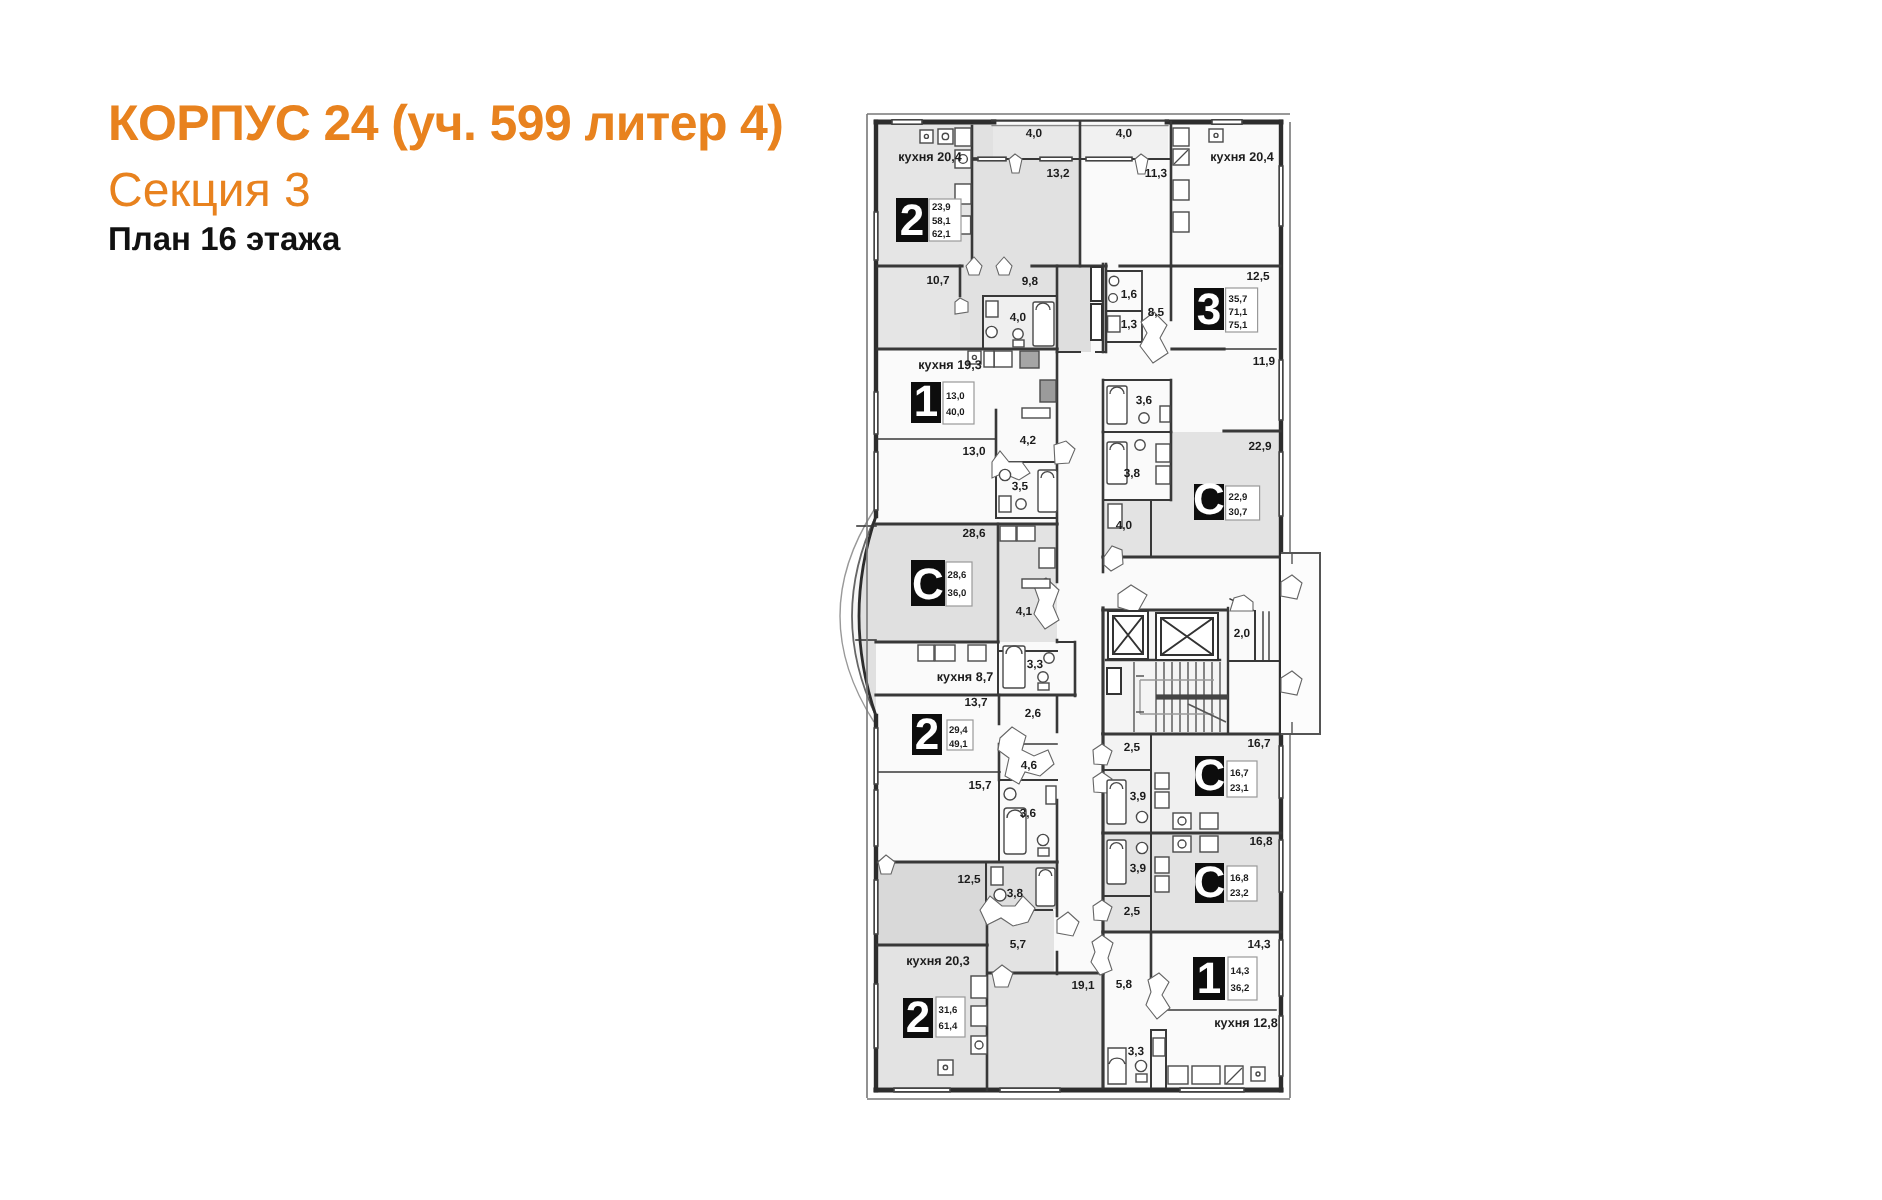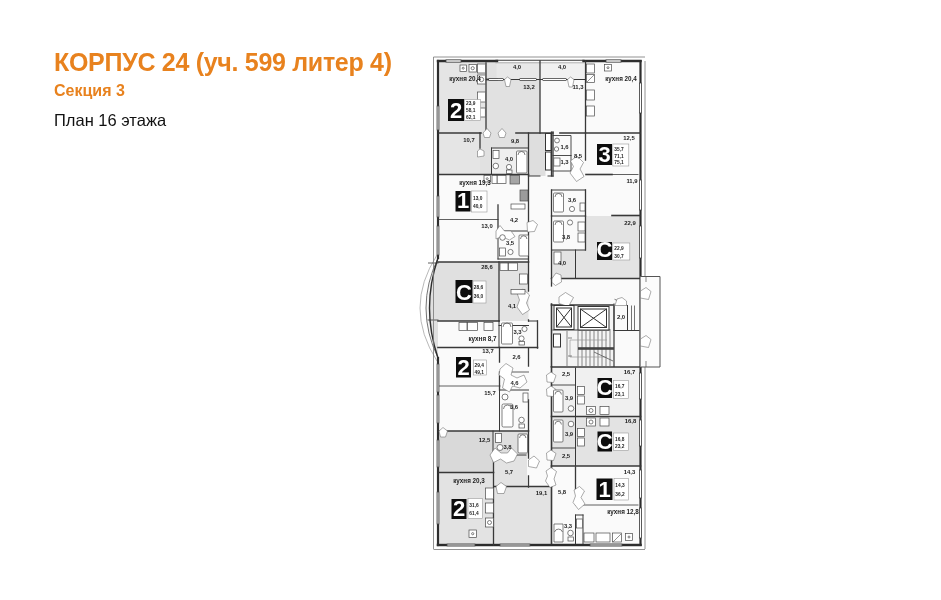--- a/index.html
+++ b/index.html
@@ -1,19 +1,19 @@
 <!DOCTYPE html>
 <html><head>
 <meta charset="utf-8">
 <style>
 html,body{margin:0;padding:0;background:#ffffff;}
 body{width:941px;height:600px;font-family:"Liberation Sans",sans-serif;position:relative;}
 .title1{position:absolute;left:54px;top:48px;color:#e8821e;font-size:25px;font-weight:bold;letter-spacing:-0.3px;}
-.title2{position:absolute;left:54px;top:82px;color:#e8821e;font-size:16px;font-weight:bold;}
-.title3{position:absolute;left:54px;top:111px;color:#111;font-size:16.5px;font-weight:normal;}
+.title2{position:absolute;left:54px;top:82px;color:#e8821e;font-size:24px;font-weight:normal;}
+.title3{position:absolute;left:54px;top:111px;color:#111;font-size:16.5px;font-weight:bold;}
 svg text{font-family:"Liberation Sans",sans-serif;fill:#1c1c1c;}
 .dim{font-size:5.9px;font-weight:bold;}
 .rm{font-size:6.3px;font-weight:bold;}
 .val{font-size:4.8px;font-weight:bold;}
 .big{font-size:22px;font-weight:bold;fill:#fff;}
 </style>
 </head>
 <body>
 
 <div class="title1">КОРПУС 24 (уч. 599 литер 4)</div>

